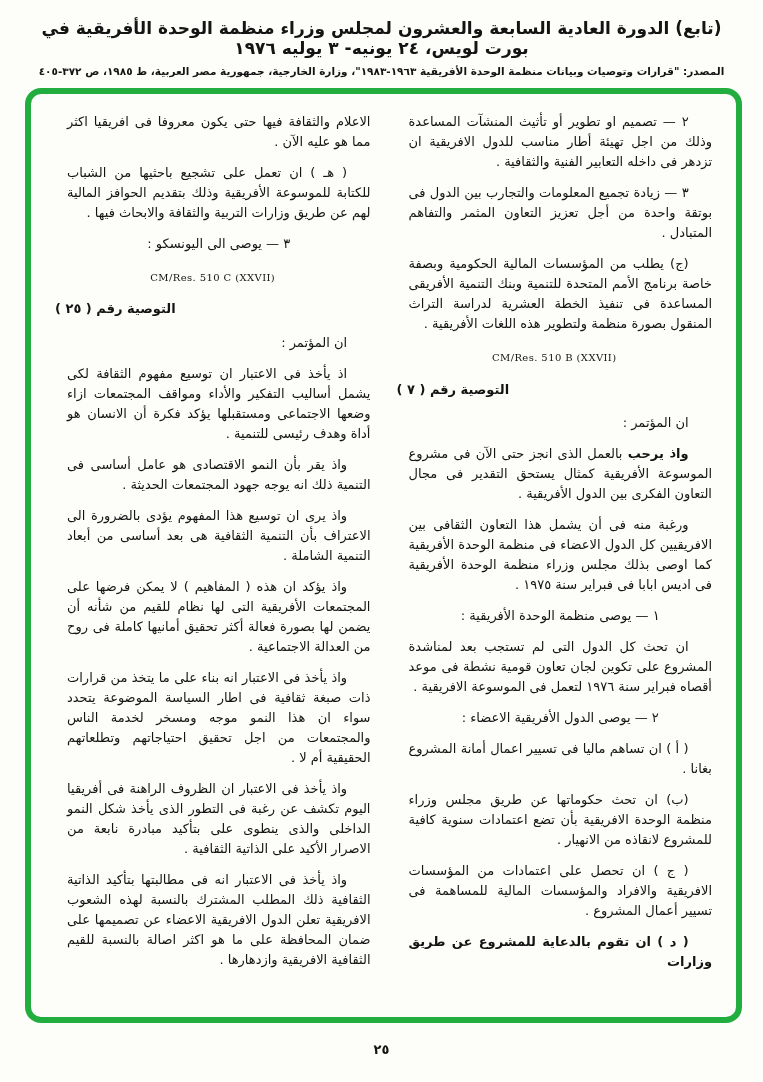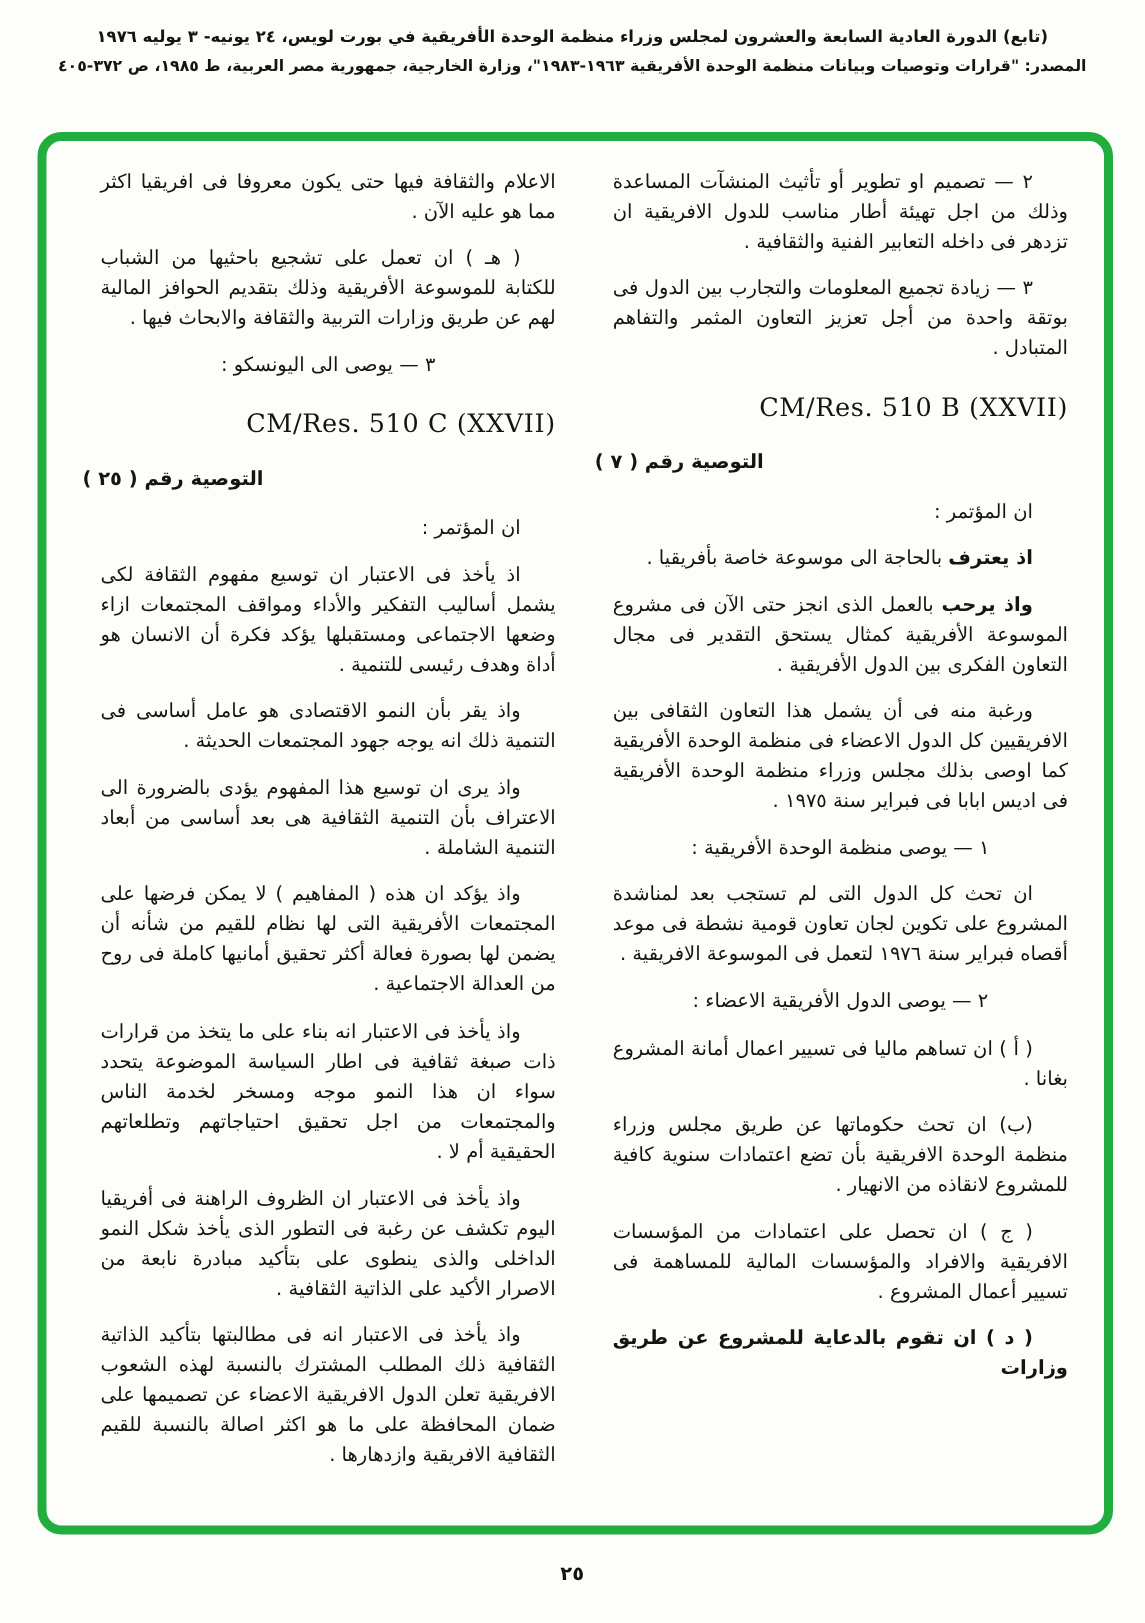--- a/index.html
+++ b/index.html
@@ -8,21 +8,21 @@
     background:#fdfdfa;
     font-family:"DejaVu Sans",sans-serif;
     color:#141414;
     overflow:hidden;
   }
   .header{
     position:absolute;top:18px;left:0;width:100%;
     text-align:center;direction:rtl;
   }
   .header-line1{
-    font-size:11px;font-weight:bold;letter-spacing:-0.2px;
+    font-size:17px;font-weight:bold;letter-spacing:-0.2px;
     padding:0 20px;
   }
   .header-line2{
     font-size:10.5px;font-weight:bold;margin-top:7px;
     padding:0 30px;
   }
   .content-box{
     position:absolute;left:25px;top:88px;
     width:717px;height:935px;
     box-sizing:border-box;
@@ -40,22 +40,22 @@
     font-size:13px;
     line-height:1.54;
     text-align:justify;
   }
   .col p{margin:0 0 11px 12px;}
   .p-just{text-indent:1.8em;}
   .p-cont{text-indent:0;}
   .p-center{text-align:center;text-indent:0;}
   .p-centerhead{text-align:left;text-indent:0;font-weight:bold;margin:14px 0 13px 0 !important;}
   .p-latin{
-    direction:ltr;text-align:right;text-indent:0;
-    font-size:17px;letter-spacing:0.4px;
+    direction:ltr;text-align:center;text-indent:0;
+    font-size:10px;letter-spacing:0.4px;
     margin:16px 0 12px 0 !important;
     font-family:"DejaVu Serif",serif;
   }
   .p-bold{font-weight:bold;}
   .lead{font-weight:bold;}
   .page-number{
     position:absolute;top:1042px;left:0;width:100%;
     text-align:center;font-size:13px;font-weight:bold;
   }
 </style>
@@ -65,24 +65,24 @@
 <div class="header" lang="ar">
   <div class="header-line1">(تابع) الدورة العادية السابعة والعشرون لمجلس وزراء منظمة الوحدة الأفريقية في بورت لويس، ٢٤ يونيه- ٣ يوليه ١٩٧٦</div>
   <div class="header-line2">المصدر: "قرارات وتوصيات وبيانات منظمة الوحدة الأفريقية ١٩٦٣-١٩٨٣"، وزارة الخارجية، جمهورية مصر العربية، ط ١٩٨٥، ص ٣٧٢-٤٠٥</div>
 </div>
 
 <div class="content-box">
 
   <div class="col" lang="ar" dir="rtl">
     <p class="p-just">٢ — تصميم او تطوير أو تأثيث المنشآت المساعدة وذلك من اجل تهيئة أطار مناسب للدول الافريقية ان تزدهر فى داخله التعابير الفنية والثقافية .</p>
     <p class="p-just">٣ — زيادة تجميع المعلومات والتجارب بين الدول فى بوتقة واحدة من أجل تعزيز التعاون المثمر والتفاهم المتبادل .</p>
+    <p class="p-just">(ج) يطلب من المؤسسات المالية الحكومية وبصفة خاصة برنامج الأمم المتحدة للتنمية وبنك التنمية الأفريقى المساعدة فى تنفيذ الخطة العشرية لدراسة التراث المنقول بصورة منظمة ولتطوير هذه اللغات الأفريقية .</p>
     <p class="p-latin">CM/Res. 510 B (XXVII)</p>
     <p class="p-centerhead">التوصية رقم ( ٧ )</p>
     <p class="p-just">ان المؤتمر :</p>
-    <p class="p-just"><span class="lead">اذ يعترف</span><span> بالحاجة الى موسوعة خاصة بأفريقيا .</span></p>
     <p class="p-just"><span class="lead">واذ يرحب</span><span> بالعمل الذى انجز حتى الآن فى مشروع الموسوعة الأفريقية كمثال يستحق التقدير فى مجال التعاون الفكرى بين الدول الأفريقية .</span></p>
     <p class="p-just">ورغبة منه فى أن يشمل هذا التعاون الثقافى بين الافريقيين كل الدول الاعضاء فى منظمة الوحدة الأفريقية كما اوصى بذلك مجلس وزراء منظمة الوحدة الأفريقية فى اديس ابابا فى فبراير سنة ١٩٧٥ .</p>
     <p class="p-center">١ — يوصى منظمة الوحدة الأفريقية :</p>
     <p class="p-just">ان تحث كل الدول التى لم تستجب بعد لمناشدة المشروع على تكوين لجان تعاون قومية نشطة فى موعد أقصاه فبراير سنة ١٩٧٦ لتعمل فى الموسوعة الافريقية .</p>
     <p class="p-center">٢ — يوصى الدول الأفريقية الاعضاء :</p>
     <p class="p-just">( أ ) ان تساهم ماليا فى تسيير اعمال أمانة المشروع بغانا .</p>
     <p class="p-just">(ب) ان تحث حكوماتها عن طريق مجلس وزراء منظمة الوحدة الافريقية بأن تضع اعتمادات سنوية كافية للمشروع لانقاذه من الانهيار .</p>
     <p class="p-just">( ج ) ان تحصل على اعتمادات من المؤسسات الافريقية والافراد والمؤسسات المالية للمساهمة فى تسيير أعمال المشروع .</p>
     <p class="p-just p-bold">( د ) ان تقوم بالدعاية للمشروع عن طريق وزارات</p>
   </div>

